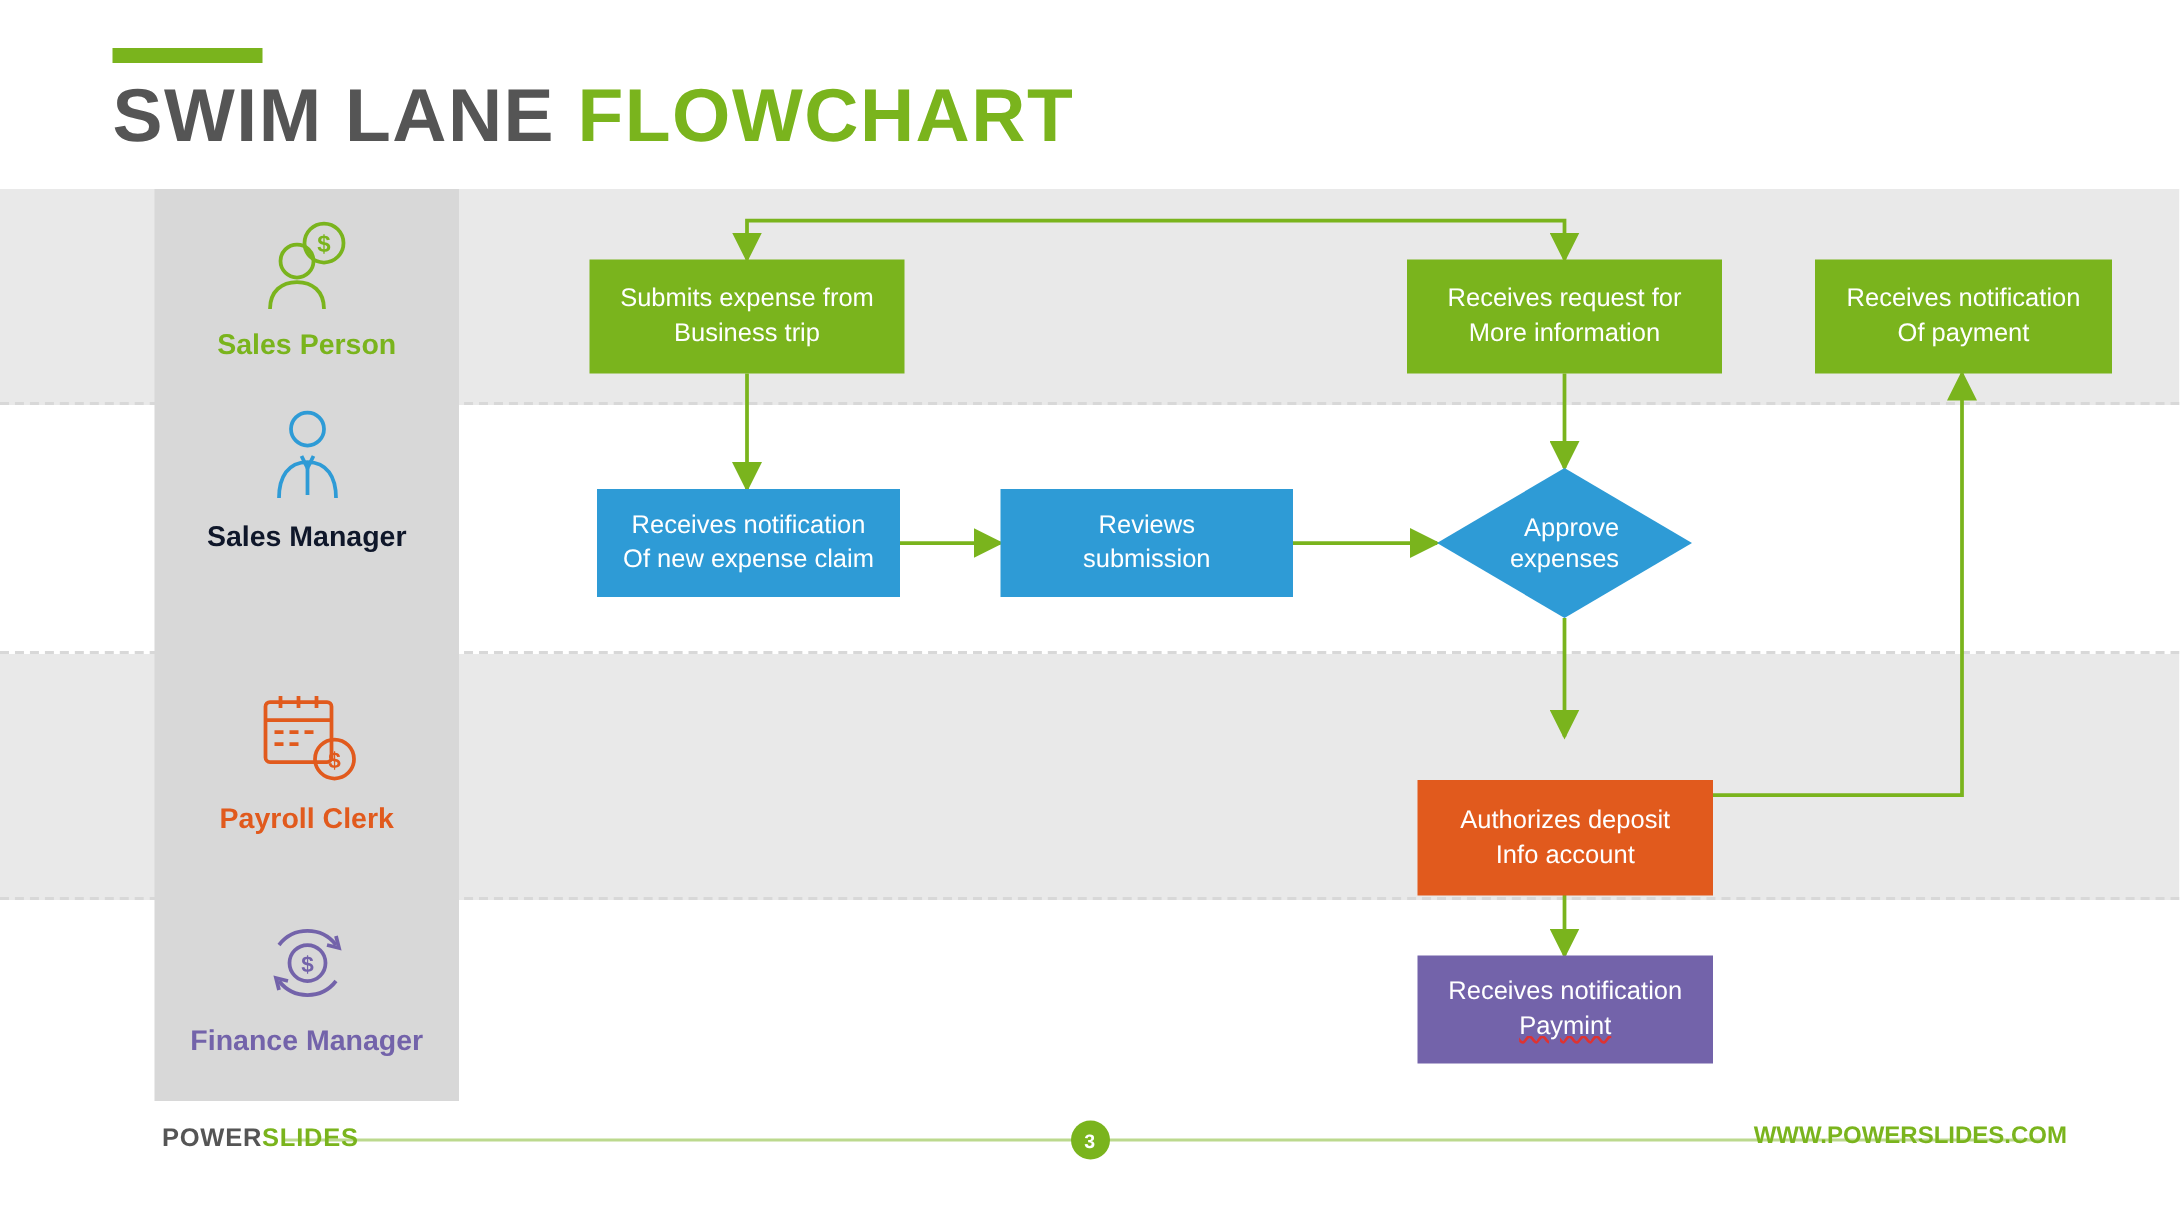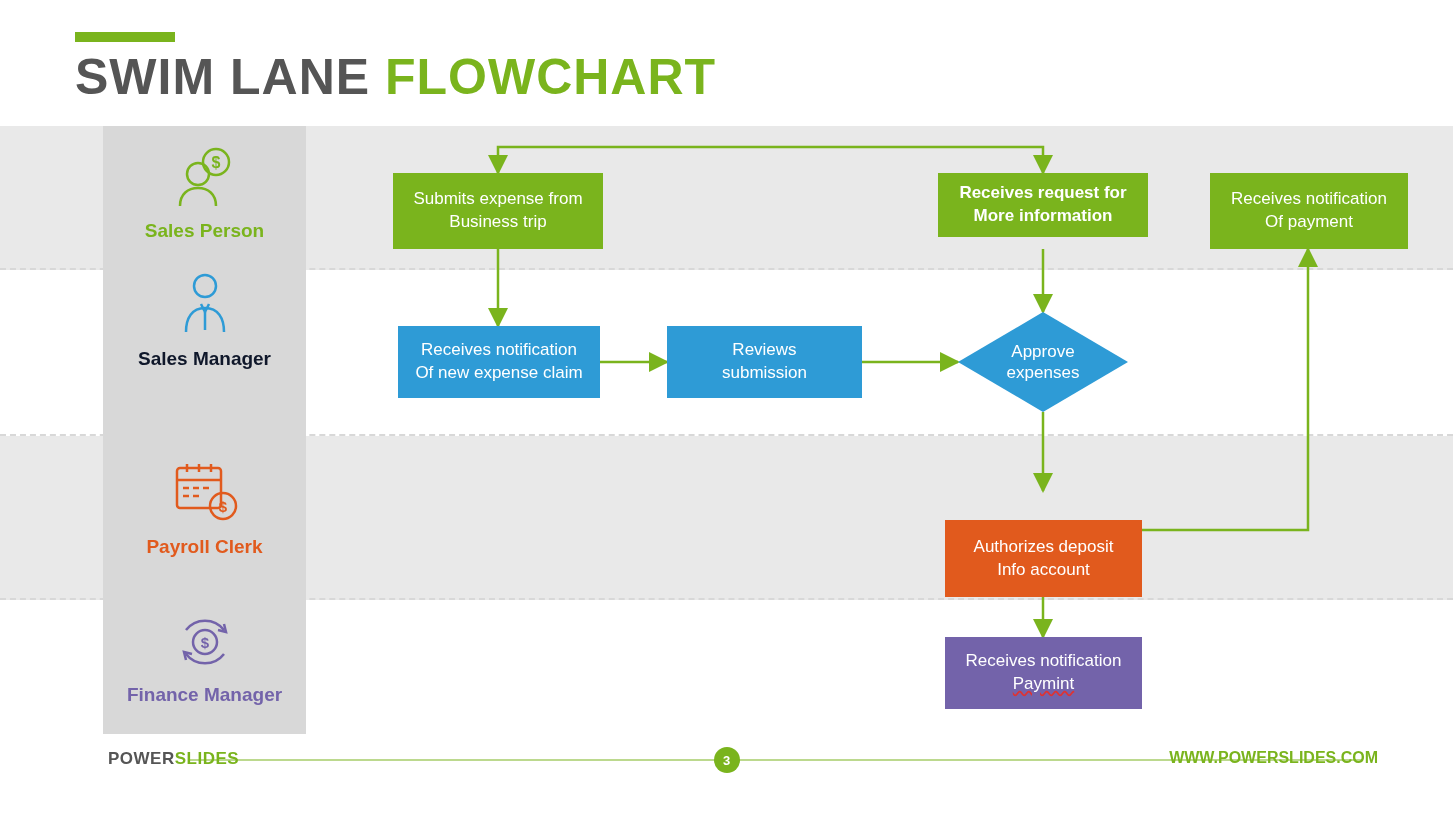--- a/index.html
+++ b/index.html
@@ -26,21 +26,21 @@
 
   
   .box { position: absolute; color: #fff; display: flex; align-items: center; justify-content: center; text-align: center; font-size: 17px; line-height: 1.35; padding: 4px 10px; }
   .box.green { background: #7AB41D; }
   .box.blue { background: #2E9BD6; }
   .box.orange { background: #E15A1D; margin-top: 29px; }
   .box.purple { background: #7363AA; }
 
   .diamond { position: absolute; width: 170px; height: 100px; }
   .diamond .shape { width: 100%; height: 100%; background: #2E9BD6; clip-path: polygon(50% 0, 100% 50%, 50% 100%, 0 50%); }
-  .diamond .lbl { position: absolute; inset: 0; display: flex; align-items: center; justify-content: center; color: #fff; text-align: center; font-size: 17px; line-height: 1.25; }
+  .diamond .lbl { position: absolute; inset: 0; display: flex; align-items: center; justify-content: center; color: #fff; text-align: right; font-size: 17px; line-height: 1.25; }
 
   
   .footer { position: absolute; left: 0; bottom: 0; width: 100%; height: 80px; }
   .footer-line { position: absolute; left: 190px; right: 90px; top: 24px; height: 2px; background: #7AB41D; opacity: .5; }
   .footer-left { position: absolute; left: 67px; top: 14px; font-weight: 800; color: #555; font-size: 17px; letter-spacing: .5px; margin-left: 41px; }
   .footer-left .g { color: #7AB41D; }
   .footer-right { position: absolute; right: 75px; top: 14px; font-weight: 800; color: #7AB41D; font-size: 16px; }
   .page-num { position: absolute; left: 50%; top: 12px; transform: translateX(-50%); width: 26px; height: 26px; border-radius: 50%; background: #7AB41D; color: #fff; font-size: 13px; font-weight: 700; display: flex; align-items: center; justify-content: center; }
 
   
@@ -135,21 +135,21 @@
       <path d="M1043 568 V637" marker-end="url(#ah)"></path>
 
       <path d="M1142 530 H1308 V249" marker-end="url(#ah)"></path>
     </g>
   </svg>
 
   <div class="box green" style="left:393px; top:173px; width:210px; height:76px;">
     <div><span>Submits expense from</span><br><span>Business trip</span></div>
   </div>
 
-  <div class="box green" style="left:938px; top:173px; width:210px; height:64px;font-weight:bold;">
+  <div class="box green" style="left:938px; top:173px; width:210px; height:76px;">
     <div><span>Receives request for</span><br><span>More information</span></div>
   </div>
 
   <div class="box green" style="left:1210px; top:173px; width:198px; height:76px;">
     <div><span>Receives notification</span><br><span>Of payment</span></div>
   </div>
 
   <div class="box blue" style="left:398px; top:326px; width:202px; height:72px;">
     <div><span>Receives notification</span><br><span>Of new expense claim</span></div>
   </div>

